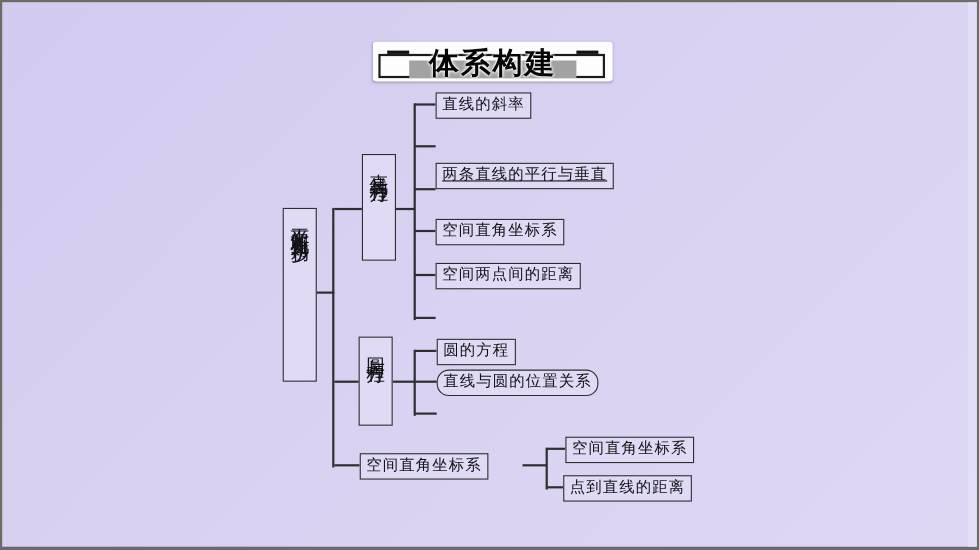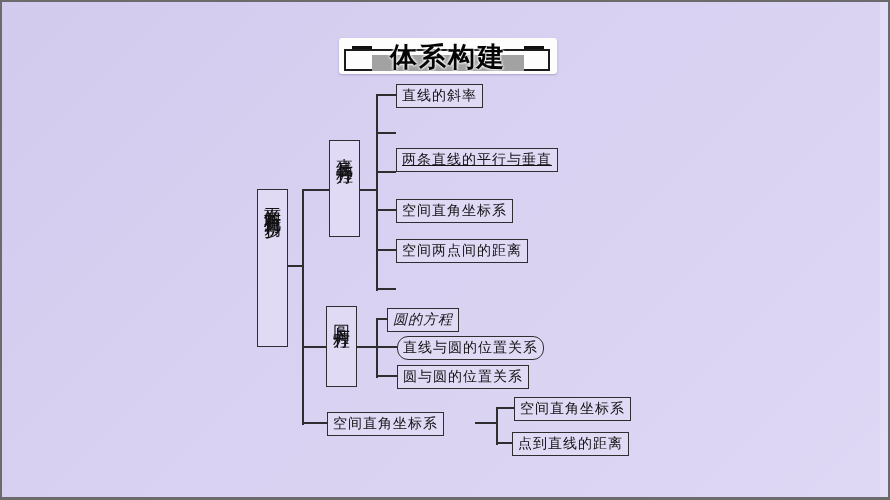--- a/index.html
+++ b/index.html
@@ -55,21 +55,21 @@
   .root-node   {left:255px;top:187px;height:158px;}
   .branch-1    {left:327px;top:138px;height:97px;letter-spacing:2.5px;}
   .branch-2    {left:324px;top:304px;height:81px;letter-spacing:3px;}
   .branch-3    {left:325px;top:410px;}
   .leaf-1-1{left:394px;top:82px;}
   .leaf-1-2{left:394px;top:120px;}
   .leaf-1-3{left:394px;top:146px;text-decoration:underline;}
   .leaf-1-4{left:394px;top:197px;}
   .leaf-1-5{left:394px;top:237px;}
   .leaf-1-6{left:394px;top:276px;}
-  .leaf-2-1{left:385px;top:306px;font-style:italic;}
+  .leaf-2-1{left:395px;top:306px;}
   .leaf-2-2{left:395px;top:334px;border-radius:11px;}
   .leaf-2-3{left:395px;top:363px;}
   .leaf-3-1{left:512px;top:395px;}
   .leaf-3-2{left:510px;top:430px;}
 
   
   .line{position:absolute;background:#2e2e30;}
   .l-root-h {left:281px;top:263px;width:21px;height:2px;}
   .l-trunk-v{left:300px;top:187px;width:2px;height:236px;}
   .l-b1-in  {left:302px;top:187px;width:25px;height:2px;}
@@ -134,18 +134,17 @@
 
   <div class="node vbox branch-1">直线与方程</div>
   <div class="node hbox leaf-1-1">直线的斜率</div>
   <div class="node hbox leaf-1-3">两条直线的平行与垂直</div>
   <div class="node hbox leaf-1-4">空间直角坐标系</div>
   <div class="node hbox leaf-1-5">空间两点间的距离</div>
 
   <div class="node vbox branch-2">圆与方程</div>
   <div class="node hbox leaf-2-1">圆的方程</div>
   <div class="node hbox leaf-2-2">直线与圆的位置关系</div>
-  <div class="node hbox leaf-2-3">圆与圆的位置关系</div>
 
   <div class="node hbox branch-3">空间直角坐标系</div>
   <div class="node hbox leaf-3-1">空间直角坐标系</div>
   <div class="node hbox leaf-3-2">点到直线的距离</div>
 </div>
 
 </body></html>

